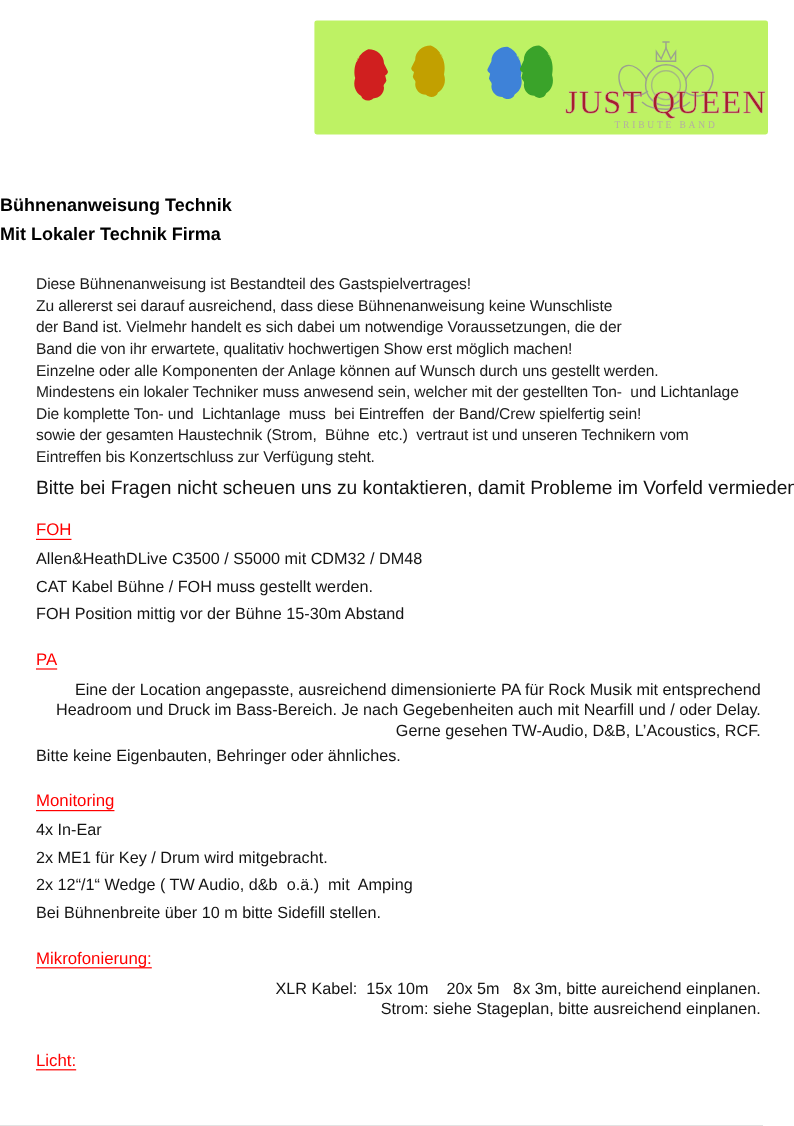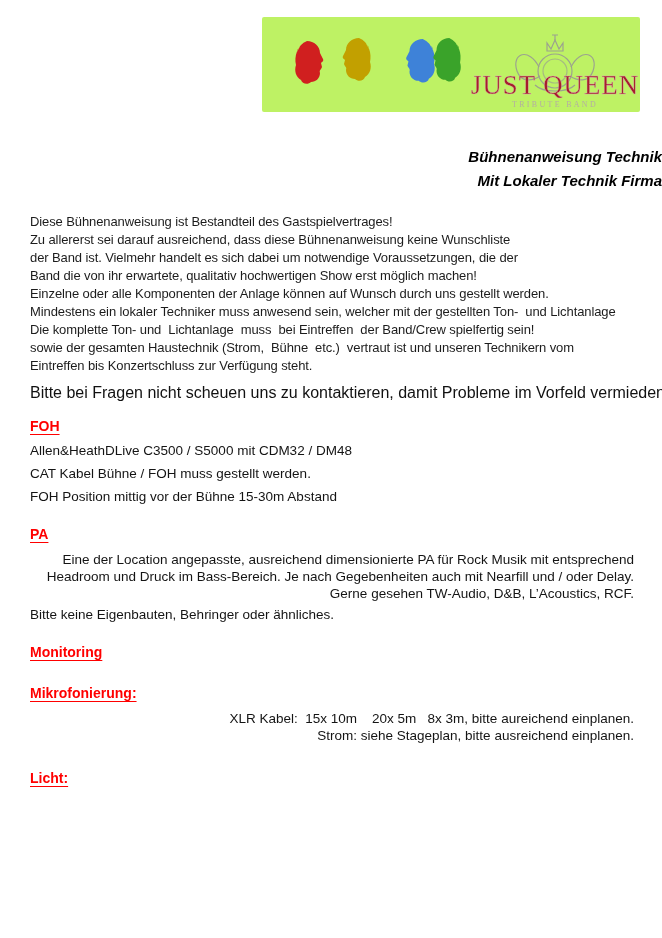--- a/index.html
+++ b/index.html
@@ -10,31 +10,31 @@
     font-family:"Liberation Sans", sans-serif;
     color:#111;
   }
   
   .banner {
     margin:17px 22px 0 auto; width:378px; height:95px;
     background:#070707; border-radius:2px; position:relative;
   }
   .banner svg { display:block; }
   
-  .title-block { margin-top:33px; text-align:right;font-style:italic; }
+  .title-block { margin-top:48px; text-align:left; }
   .title-line { font-size:15px; font-weight:bold; line-height:24px; color:#000; }
   
   .content { padding:0 28px 0 30px; }
   .intro { margin-top:20px; }
   .intro .t-line { font-size:13px; line-height:18px; letter-spacing:-0.1px; color:#1c1c1c; }
   .note { margin-top:9px; }
   .t-line { white-space:pre; }
   
   .sec-heading {
-    color:var(--accent-red,#ff0000); font-weight:bold; font-size:14px;
+    color:var(--accent-red,#ff0000); font-weight:normal; font-size:14px;
     text-decoration:underline; text-underline-offset:3px;
     margin:14px 0 9px 0; display:inline-block;
   }
   section { display:block; }
   section .t-line { font-size:13.5px; color:#141414; }
   .blk-spaced .t-line { line-height:15px; margin-bottom:8px; }
   .blk-tight  .t-line { line-height:17px; margin-bottom:0;text-align:right; }
   .blk-tight { margin-bottom:5px; }
   .gap-lg { margin-top:12px; display:block; }
   section { margin-top:2px; }
@@ -102,21 +102,26 @@
             <div class="t-line">CAT Kabel Bühne / FOH muss gestellt werden.</div>
             <div class="t-line">FOH Position mittig vor der Bühne 15-30m Abstand</div>
           </div></section>
         <section><div class="sec-heading">PA</div><div class="blk-tight">
             <div class="t-line">Eine der Location angepasste, ausreichend dimensionierte PA für Rock Musik mit entsprechend</div>
             <div class="t-line">Headroom und Druck im Bass-Bereich. Je nach Gegebenheiten auch mit Nearfill und / oder Delay.</div>
             <div class="t-line">Gerne gesehen TW-Audio, D&amp;B, L’Acoustics, RCF.</div>
           </div><div class="blk-spaced">
             <div class="t-line">Bitte keine Eigenbauten, Behringer oder ähnliches.</div>
           </div></section>
-        <section><div class="sec-heading">Monitoring</div></section>
+        <section><div class="sec-heading">Monitoring</div><div class="blk-spaced">
+            <div class="t-line">4x In-Ear</div>
+            <div class="t-line">2x ME1 für Key / Drum wird mitgebracht.</div>
+            <div class="t-line">2x 12“/1“ Wedge ( TW Audio, d&amp;b  o.ä.)  mit  Amping</div>
+            <div class="t-line">Bei Bühnenbreite über 10 m bitte Sidefill stellen.</div>
+          </div></section>
         <section><div class="sec-heading">Mikrofonierung:</div><div class="blk-tight">
             <div class="t-line">XLR Kabel:  15x 10m    20x 5m   8x 3m, bitte aureichend einplanen.</div>
             <div class="t-line">Strom: siehe Stageplan, bitte ausreichend einplanen.</div>
           </div></section>
         <section class="gap-lg"><div class="sec-heading">Licht:</div></section>
       </div>
   </div>
 
 </div>
 

